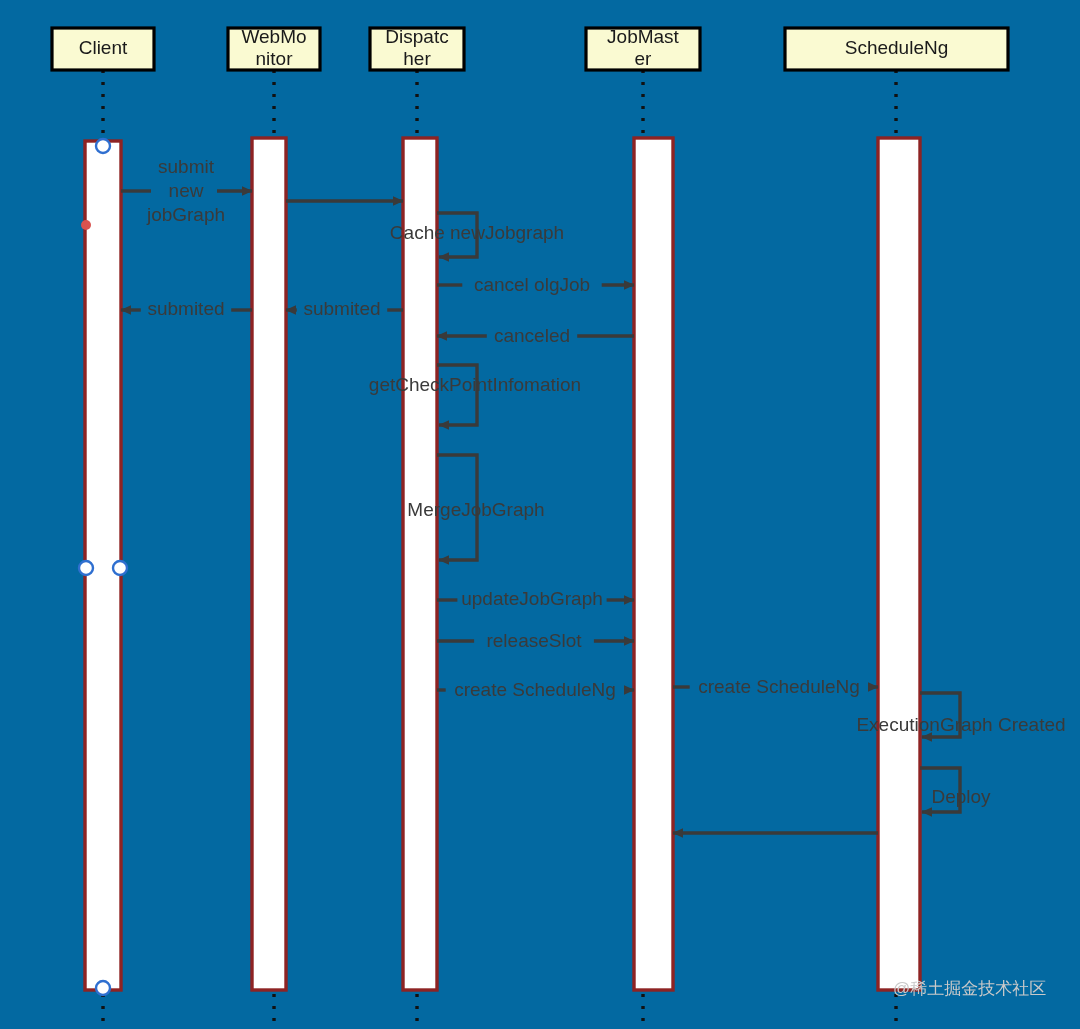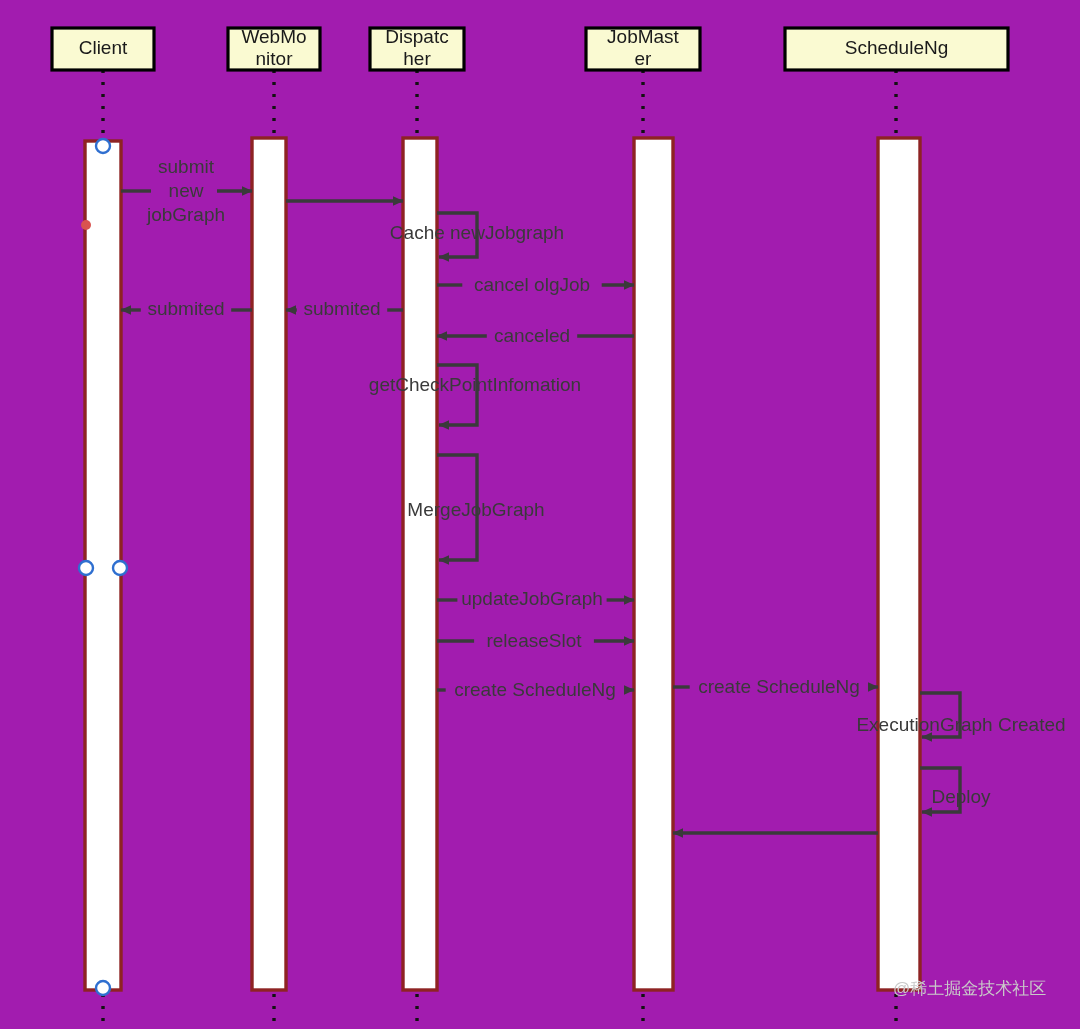--- a/index.html
+++ b/index.html
@@ -7,21 +7,21 @@
     padding: 0;
     background: #ffffff;
   }
   body {
     font-family: "Liberation Sans", sans-serif;
   }
   #canvas {
     position: relative;
     width: 1080px;
     height: 1029px;
-    background: #a21caf;
+    background: #0369a1;
     overflow: hidden;
   }
   #diagram-svg {
     position: absolute;
     left: 0;
     top: 0;
     width: 1080px;
     height: 1029px;
   }
   .lifeline-box {

